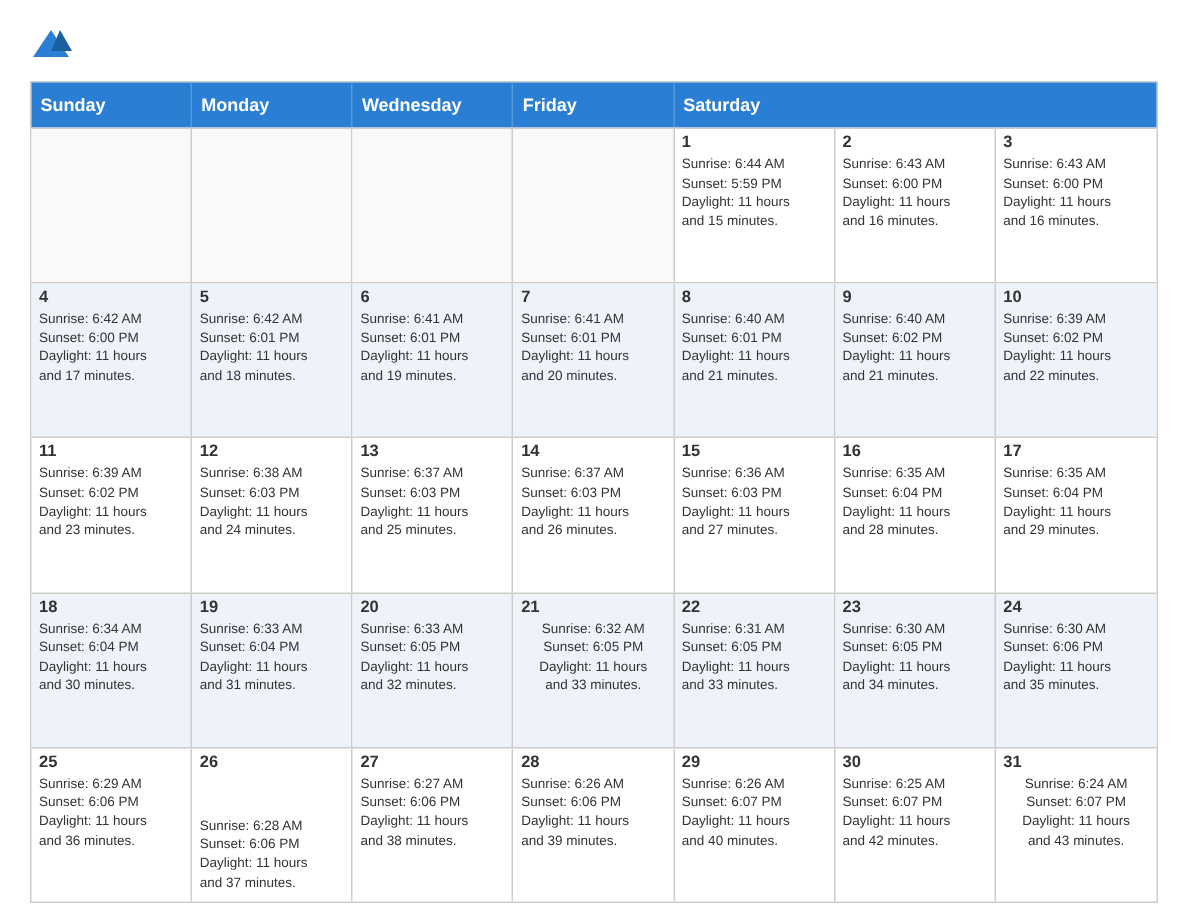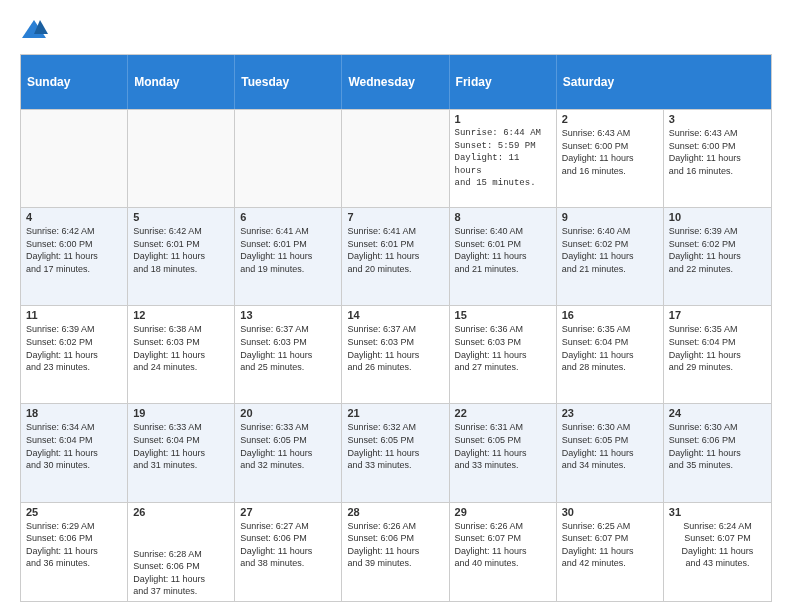--- a/index.html
+++ b/index.html
@@ -60,21 +60,21 @@
     }
     .cal-header {
       display: grid;
       grid-template-columns: repeat(7, 1fr);
       background: #2a7fd4;
     }
     .cal-header-cell {
       color: #fff;
       font-weight: bold;
       font-size: 12px;
-      padding: 20px 6px;
+      padding: 8px 6px;
       border-right: 1px solid #5599dd;
     }
     .cal-header-cell:last-child { border-right: none; }
     .cal-body {
       flex: 1;
       display: flex;
       flex-direction: column;
     }
     .cal-row {
       display: grid;
@@ -123,34 +123,33 @@
     <div class="title-block">
       <div class="month-title"></div>
       <div class="location"></div>
     </div>
   </div>
 
   <div class="calendar">
     <div class="cal-header" id="cal-header">
         <div class="cal-header-cell">Sunday</div>
         <div class="cal-header-cell">Monday</div>
-        <div class="cal-header-cell">Tuesday</div>
         <div class="cal-header-cell">Wednesday</div>
         <div class="cal-header-cell">Friday</div>
         <div class="cal-header-cell">Saturday</div>
       </div>
     <div class="cal-body" id="cal-body">
         <div class="cal-row">
           <div class="cal-cell empty"></div>
           <div class="cal-cell empty"></div>
           <div class="cal-cell empty"></div>
           <div class="cal-cell empty"></div>
           <div class="cal-cell">
             <div class="day-num">1</div>
-            <div class="day-info" style="white-space: pre-line; font-family: Liberation Mono, monospace;">Sunrise: 6:44 AM
+            <div class="day-info" style="white-space: pre-line;">Sunrise: 6:44 AM
 Sunset: 5:59 PM
 Daylight: 11 hours
 and 15 minutes.</div>
           </div>
           <div class="cal-cell">
             <div class="day-num">2</div>
             <div class="day-info" style="white-space: pre-line;">Sunrise: 6:43 AM
 Sunset: 6:00 PM
 Daylight: 11 hours
 and 16 minutes.</div>
@@ -282,21 +281,21 @@
           </div>
           <div class="cal-cell alt-row">
             <div class="day-num">20</div>
             <div class="day-info" style="white-space: pre-line;">Sunrise: 6:33 AM
 Sunset: 6:05 PM
 Daylight: 11 hours
 and 32 minutes.</div>
           </div>
           <div class="cal-cell alt-row">
             <div class="day-num">21</div>
-            <div class="day-info" style="white-space: pre-line;">Sunrise: 6:32 AM
+            <div class="day-info" style="white-space: pre-line; text-align: center;">Sunrise: 6:32 AM
 Sunset: 6:05 PM
 Daylight: 11 hours
 and 33 minutes.</div>
           </div>
           <div class="cal-cell alt-row">
             <div class="day-num">22</div>
             <div class="day-info" style="white-space: pre-line;">Sunrise: 6:31 AM
 Sunset: 6:05 PM
 Daylight: 11 hours
 and 33 minutes.</div>

